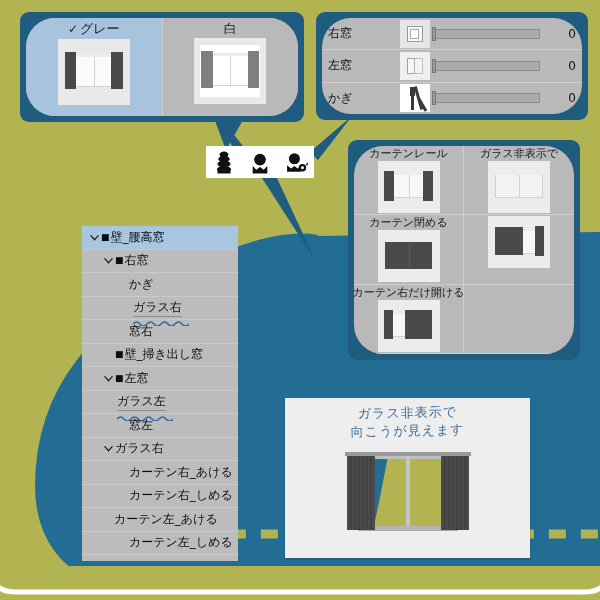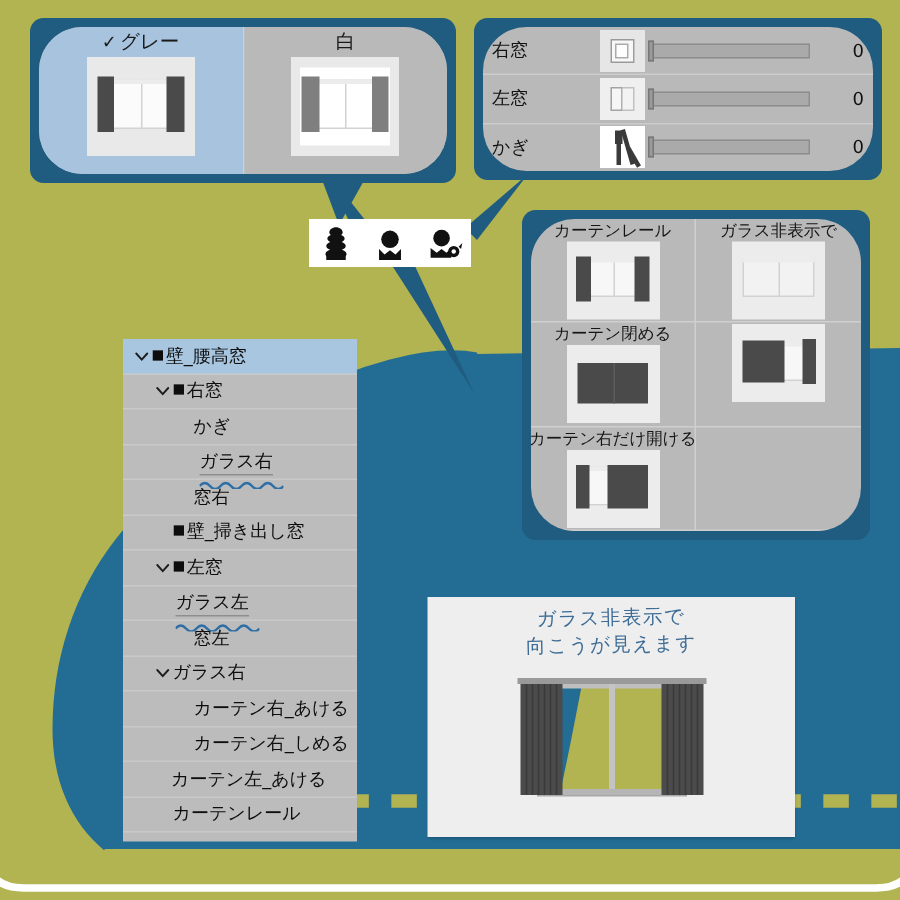--- a/index.html
+++ b/index.html
@@ -409,20 +409,24 @@
         <span class="tr-text">カーテン右_あける</span>
       </div>
       <div class="tr-row" style="padding-left: 34px;">
         <span class="tr-caret"></span>
         <span class="tr-text">カーテン右_しめる</span>
       </div>
       <div class="tr-row" style="padding-left: 19px; align-items: center;">
         <span class="tr-caret"></span>
         <span class="tr-text">カーテン左_あける</span>
       </div>
+      <div class="tr-row" style="padding-left: 34px;">
+        <span class="tr-caret"></span>
+        <span class="tr-text">カーテン左_しめる</span>
+      </div>
       <div class="tr-row" style="padding-left: 20px;">
         <span class="tr-caret"></span>
         <span class="tr-text">カーテンレール</span>
       </div>
     </div>
 
   <div id="render">
     <div class="hand">
       <span>ガラス非表示で</span>
       <span>向こうが見えます</span>

